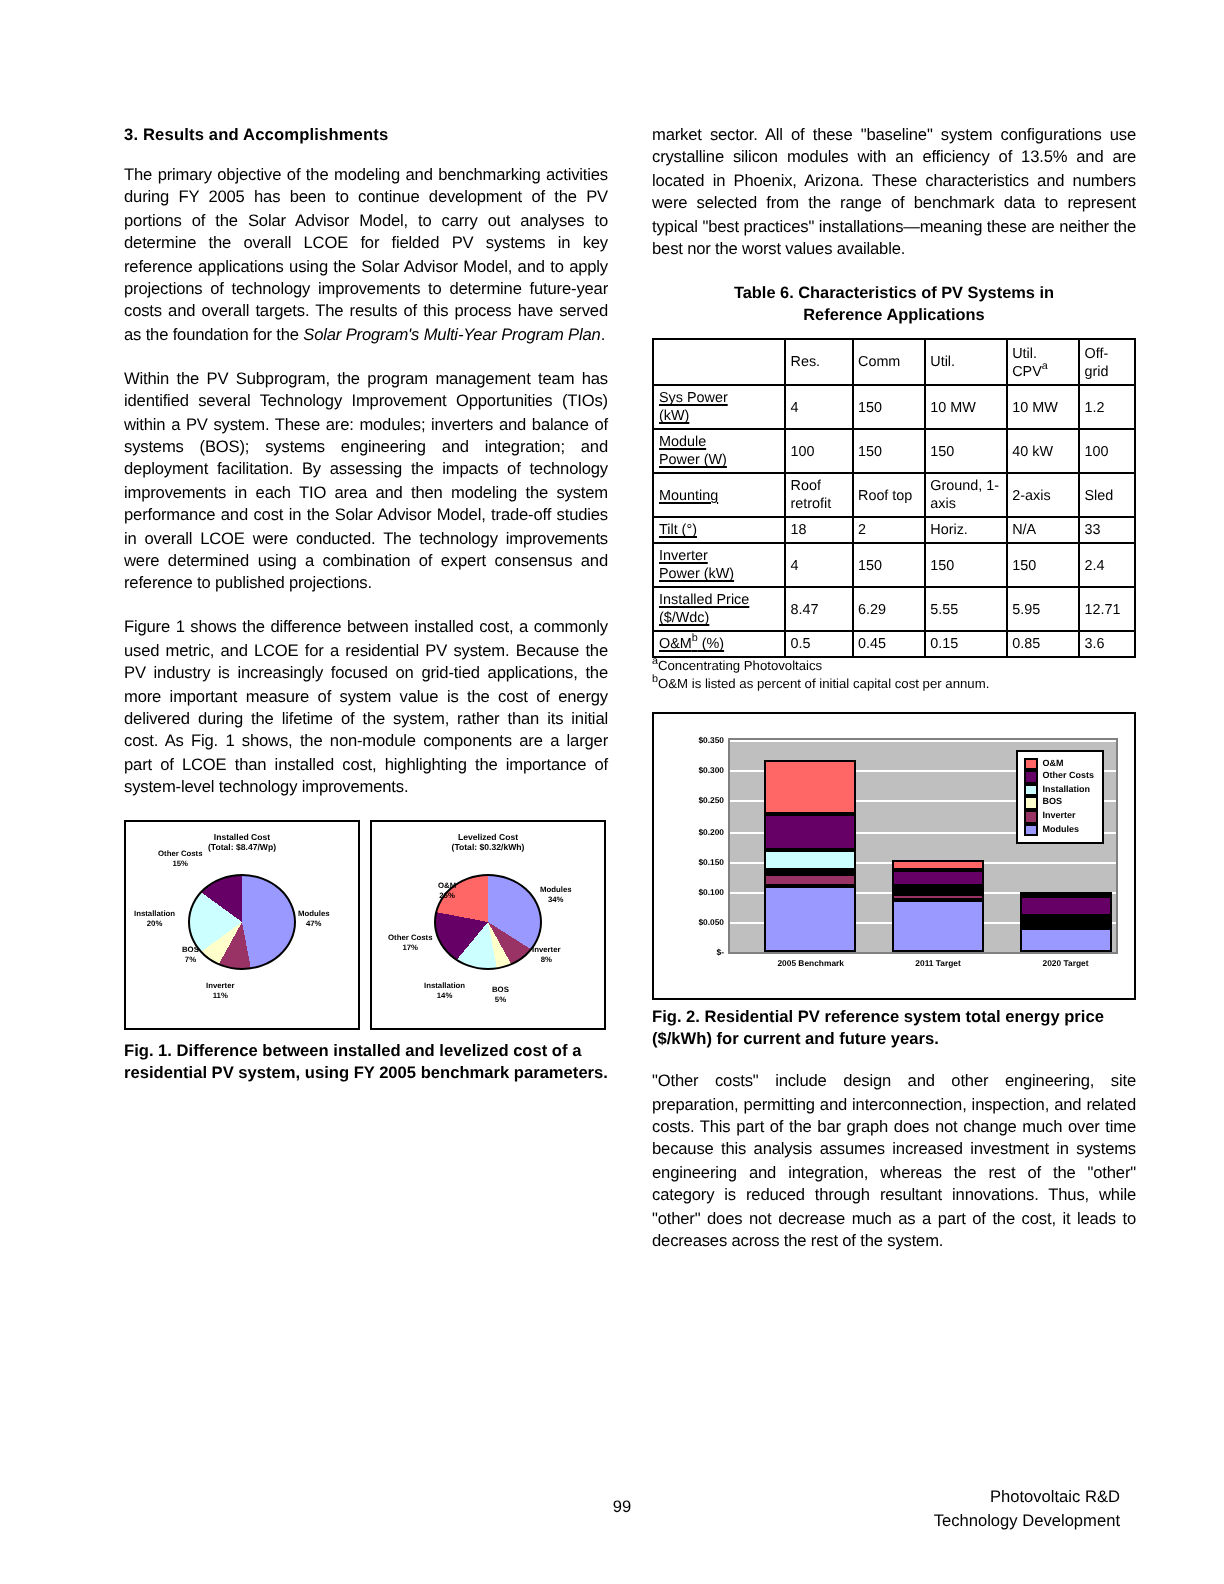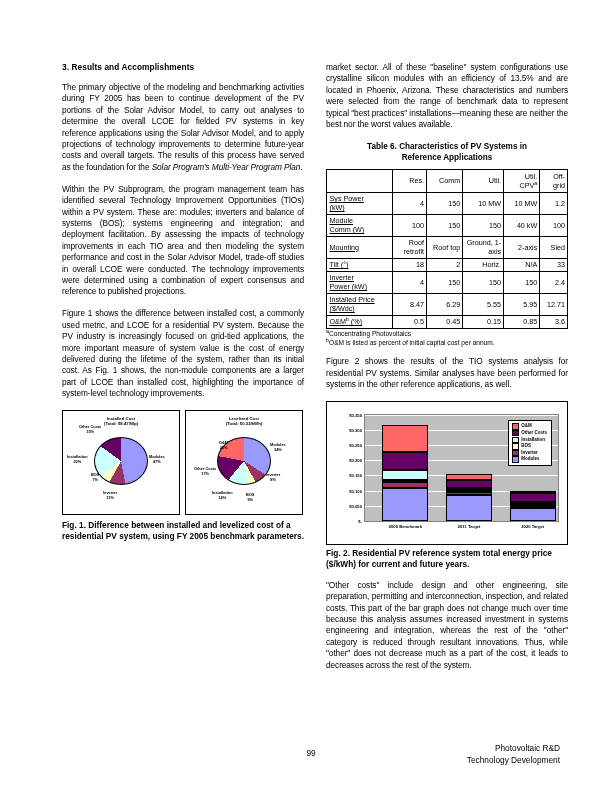--- a/index.html
+++ b/index.html
@@ -67,21 +67,21 @@
     padding: 1.5px 2px;
     vertical-align: middle;
     font-weight: normal;
     line-height: 9px;
   }
   table.chars td.rowhead {
     text-align: left;
     padding-left: 2.5px;
     text-decoration: underline;
   }
-  table.chars td.val { text-align: right; }
+  table.chars td.val { text-align: left; }
   table.chars col.c0 { width: 27.5%; }
   table.chars col.c1 { width: 14%; }
   table.chars col.c2 { width: 15%; }
   table.chars col.c3 { width: 17%; }
   table.chars col.c4 { width: 15%; }
   table.chars col.c5 { width: 11.5%; }
   .tbl-head-row td { height: 19px; }
   sup { font-size: 5.4px; vertical-align: super; line-height: 0; }
   .footnotes {
     font-size: 6.6px;
@@ -366,21 +366,21 @@
             </td>
             <td class="val">4</td>
             <td class="val">150</td>
             <td class="val">10 MW</td>
             <td class="val">10 MW</td>
             <td class="val">1.2</td>
           </tr>
 
           <tr>
             <td class="rowhead">
-              <span>Module</span><br><span>Comm (W)</span>
+              <span>Module</span><br><span>Power (W)</span>
             </td>
             <td class="val">100</td>
             <td class="val">150</td>
             <td class="val">150</td>
             <td class="val">40 kW</td>
             <td class="val">100</td>
           </tr>
 
           <tr>
             <td class="rowhead">Mounting</td>
@@ -433,21 +433,20 @@
             <td class="val">3.6</td>
           </tr>
         </tbody>
       </table>
 
       <div class="footnotes">
         <sup>a</sup><span>Concentrating Photovoltaics</span><br>
         <sup>b</sup><span>O&amp;M is listed as percent of initial capital cost per annum.</span>
       </div>
 
-      <p class="body">Figure 2 shows the results of the TIO systems analysis for residential PV systems.  Similar analyses have been performed for systems in the other reference applications, as well.</p>
 
       <div class="fig2-panel">
         <div class="chart-plot">
 
           <div class="gridline" style="top:0%;"></div>
           <div class="gridline" style="top:14.2857%;"></div>
           <div class="gridline" style="top:28.5714%;"></div>
           <div class="gridline" style="top:42.857%;"></div>
           <div class="gridline" style="top:57.142%;"></div>
           <div class="gridline" style="top:71.428%;"></div>

